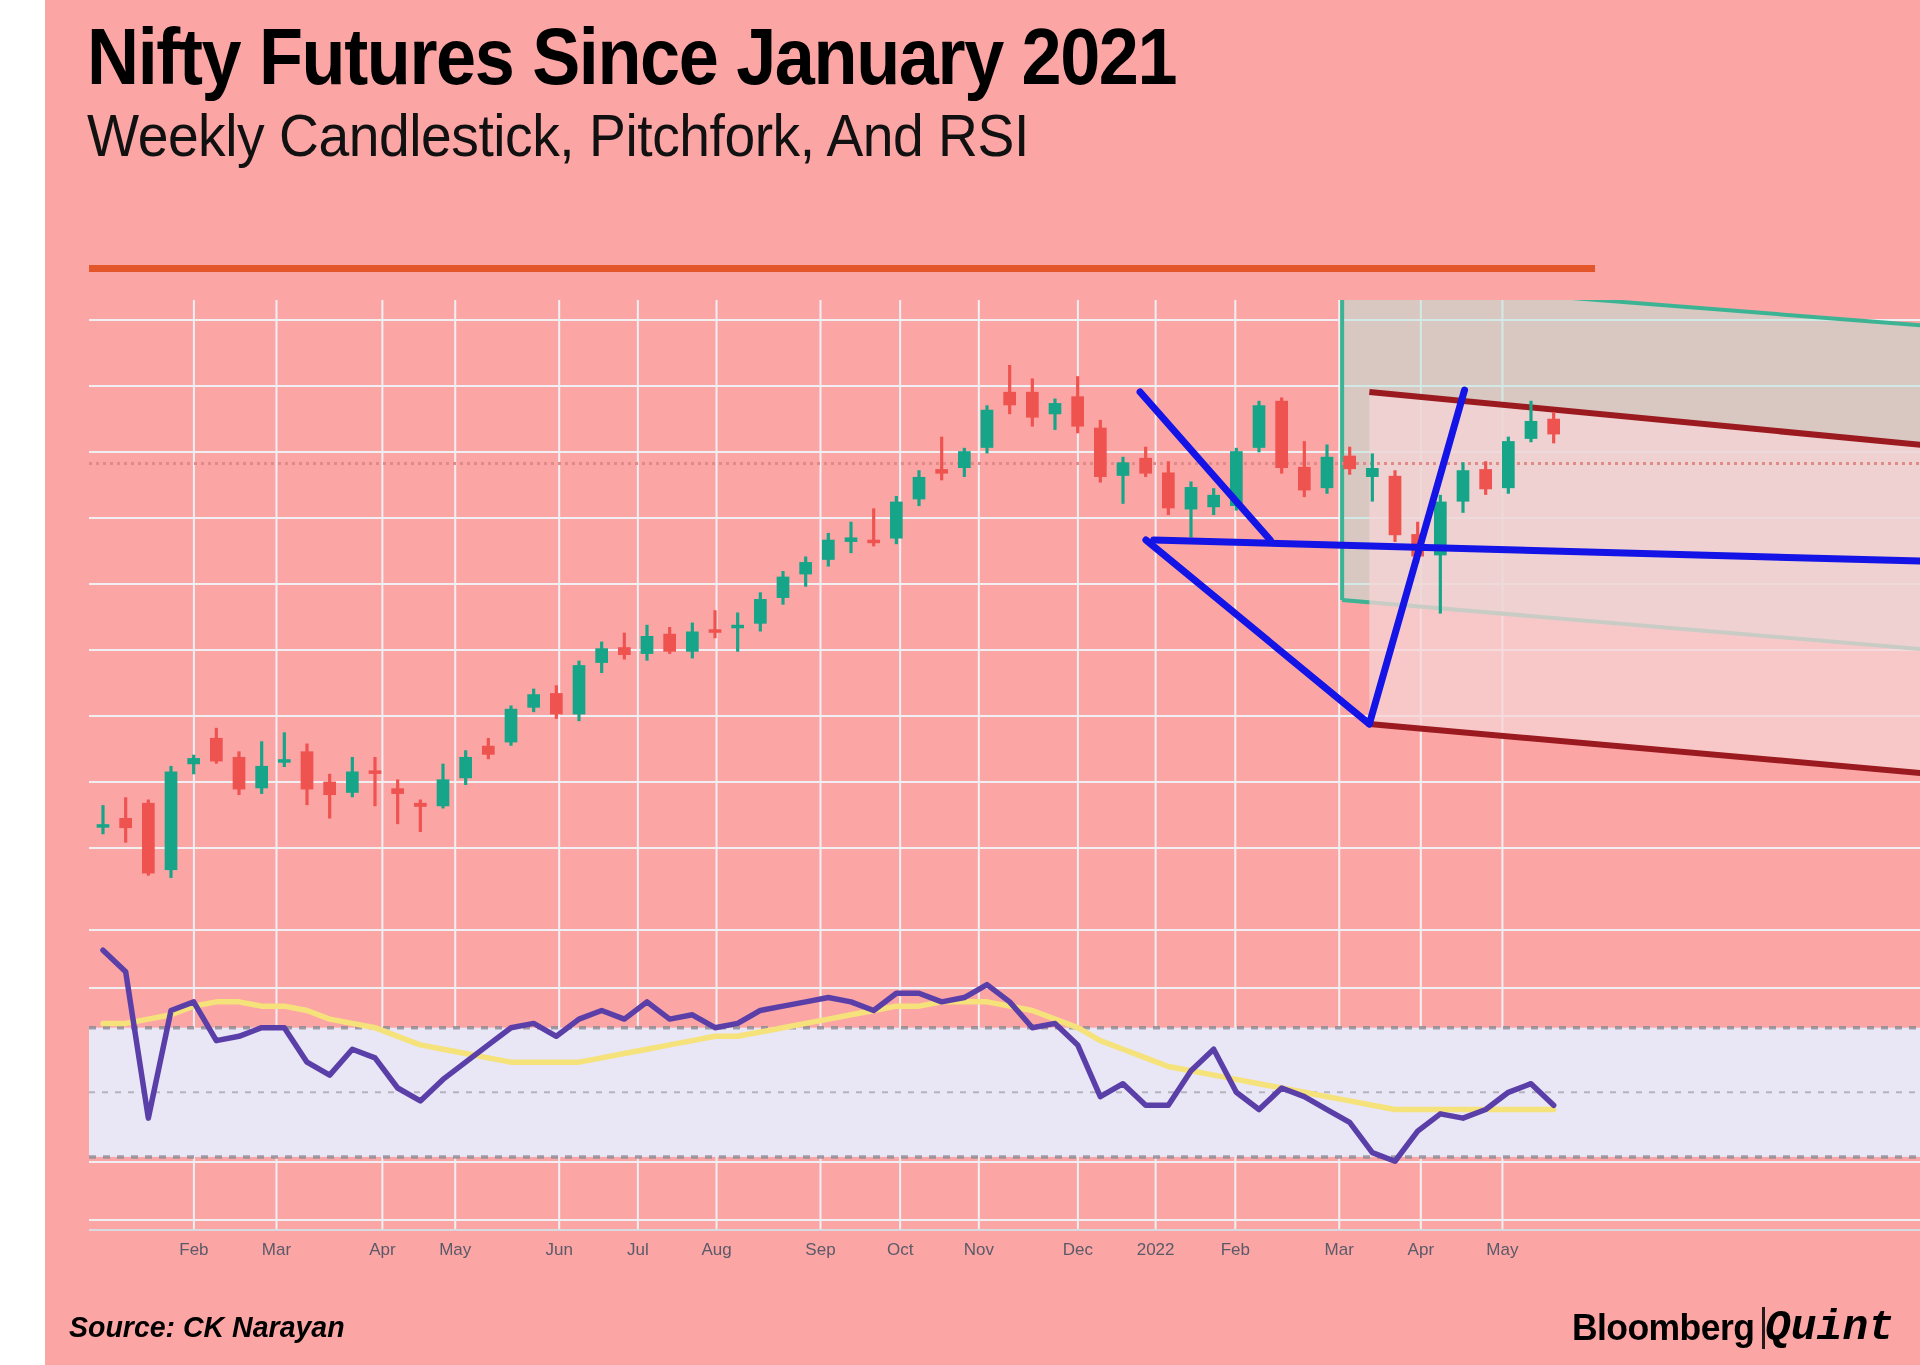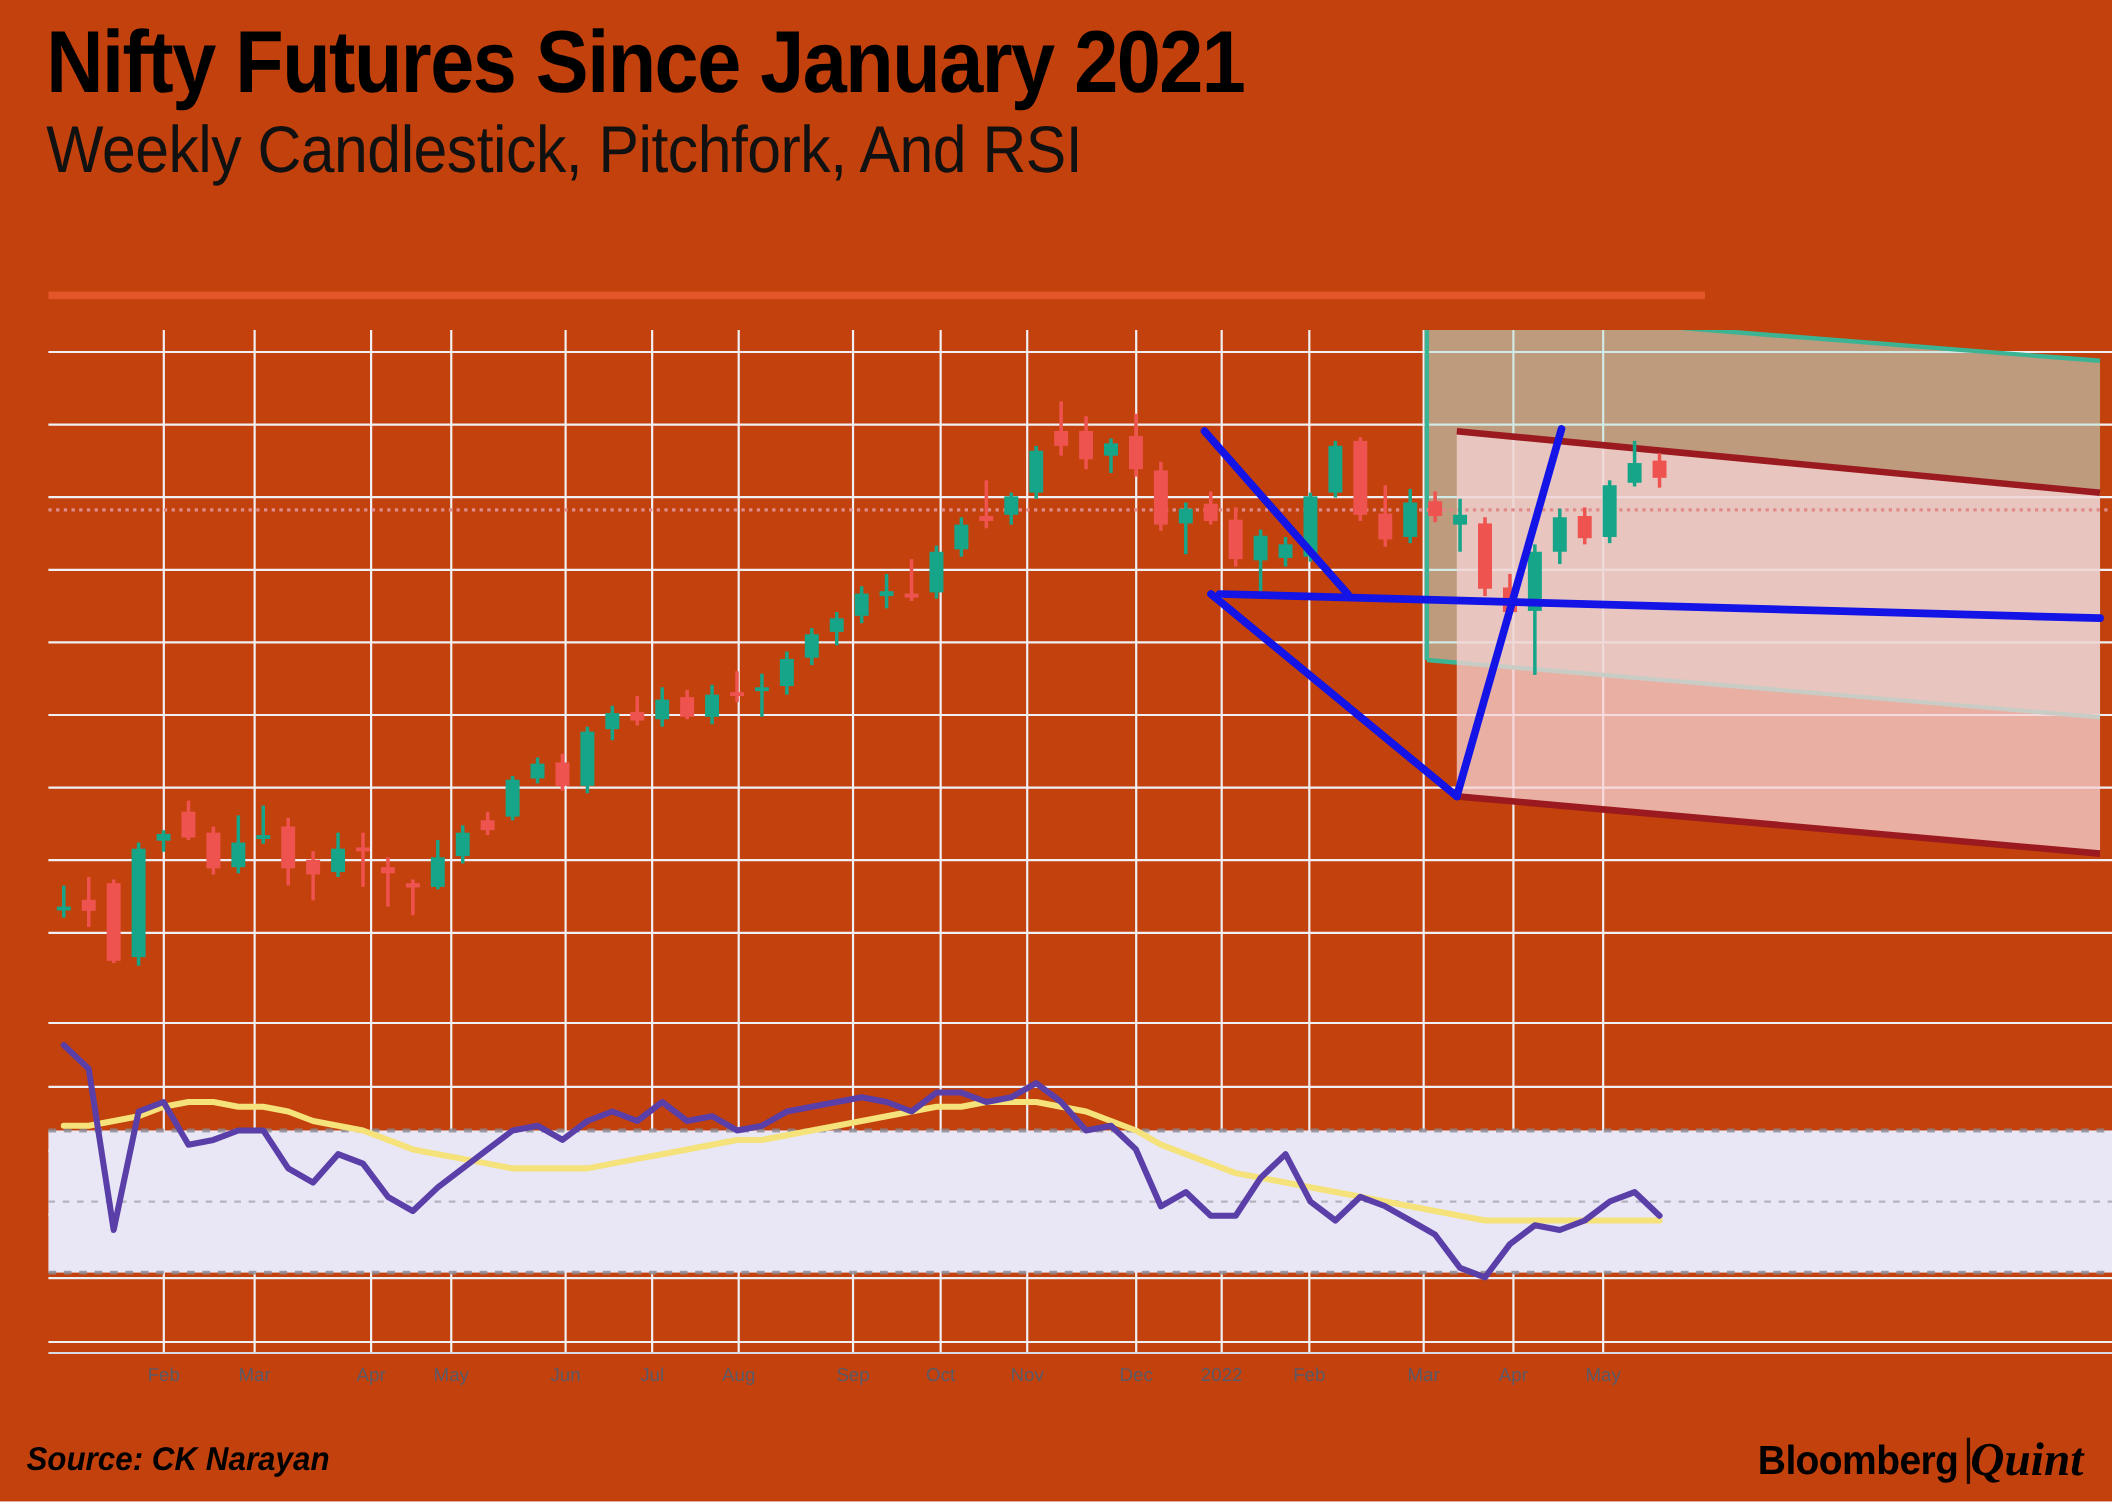--- a/index.html
+++ b/index.html
@@ -3,21 +3,21 @@
 <meta charset="utf-8">
 <style>
   html,body{margin:0;padding:0;background:#ffffff;}
   body{
     width:1920px;height:1365px;
     font-family:"Liberation Sans", sans-serif;
     color:#000;
     overflow:hidden;
     position:relative;
   }
-  .page{position:absolute;inset:0;background:#c2410c;}
+  .page{position:absolute;inset:0;background:#fca5a5;margin-left:45px;}
 
   
   .header{position:absolute;left:42px;top:14px;right:42px;}
   .title{
     font-family:"Liberation Sans", sans-serif;
     font-weight:bold;
     font-size:80px;
     line-height:86px;
     letter-spacing:-1.5px;
     transform:scaleX(0.90);
@@ -62,21 +62,21 @@
   }
   .brand .bb{
     font-family:"Liberation Sans", sans-serif;
     font-weight:bold;font-size:37px;letter-spacing:-0.6px;color:#000;
     transform:scaleX(0.96);transform-origin:left center;
   }
   .brand .bar{
     display:inline-block;width:3px;height:42px;background:#000;opacity:.85;
   }
   .brand .qt{
-    font-family:Liberation Serif, serif;
+    font-family:Liberation Mono, monospace;
     font-style:italic;font-weight:bold;font-size:43px;letter-spacing:0px;color:#000;text-align:center;
   }
   .axis-label{
     font-family:"Liberation Sans", sans-serif;
     font-size:17px;fill:#5a5a68;font-weight:500;
   }
 </style>
 </head>
 <body>
 

